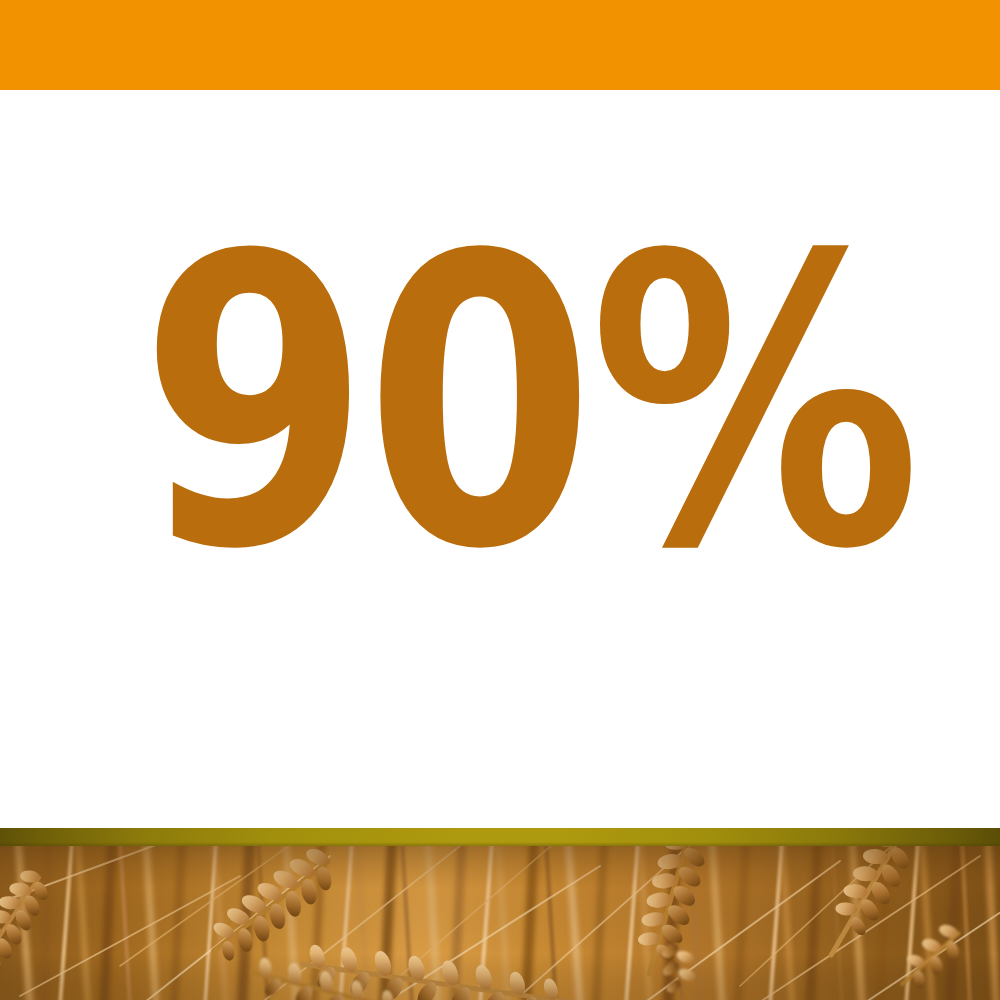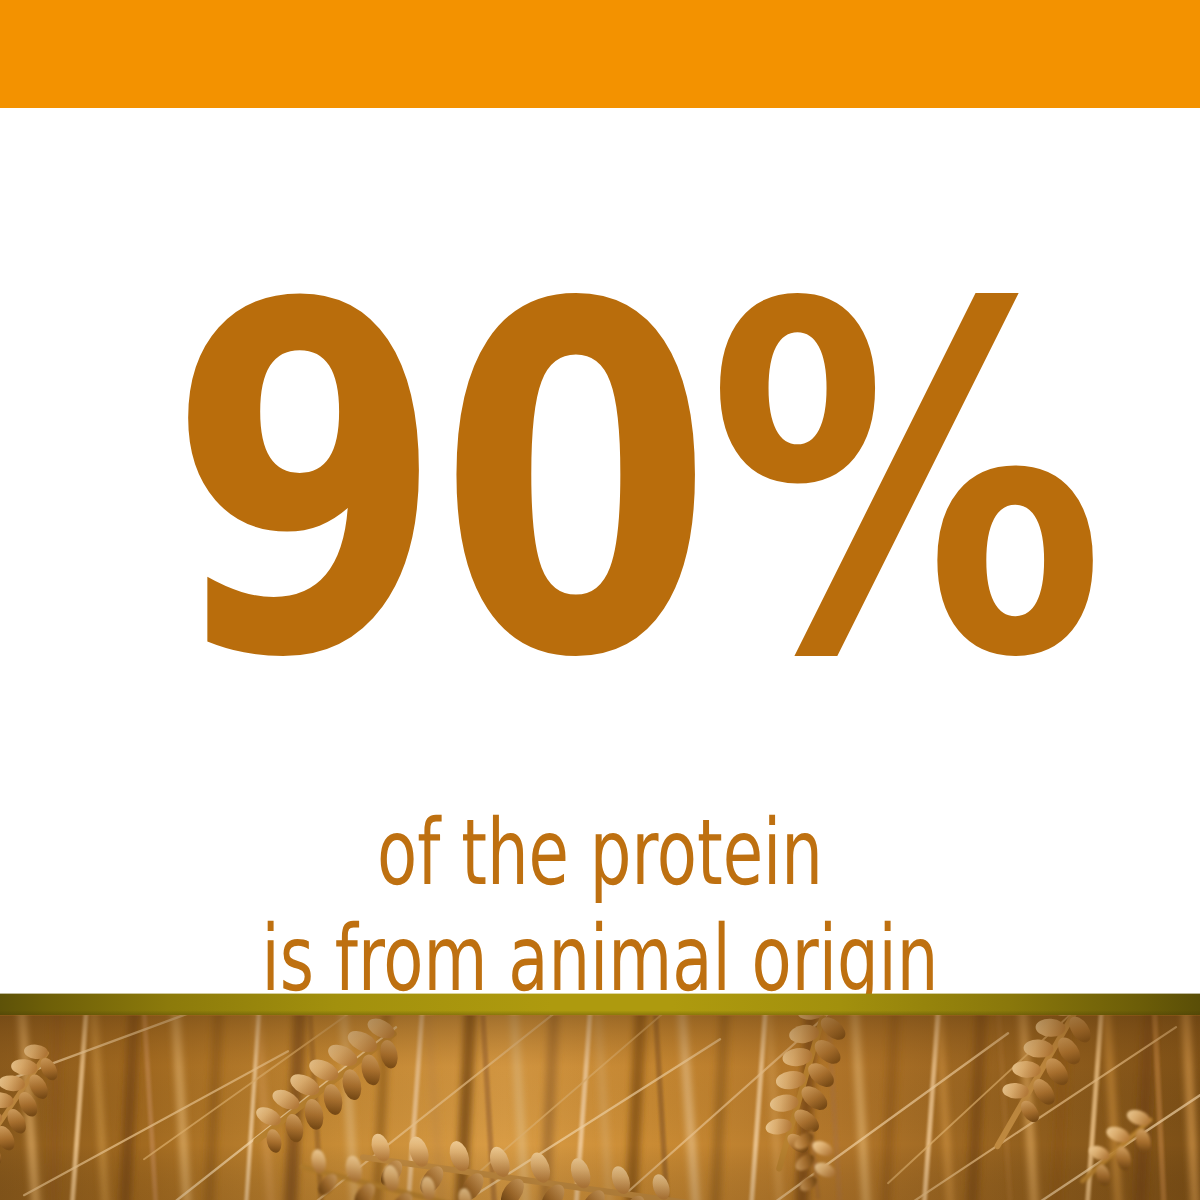--- a/index.html
+++ b/index.html
@@ -140,24 +140,20 @@
 <div class="poster">
 
   <div class="top-bar"></div>
 
   <div class="content">
 
     <div class="stat-wrap">
       <div class="stat">90%</div>
     </div>
 
-    <div class="subhead">
-      <span class="line line1">of the protein</span>
-      <span class="line line2">is from animal origin</span>
-    </div>
 
   </div>
 
   <div class="olive-band"></div>
 
   <div class="photo">
     <svg viewBox="0 0 1000 154" preserveAspectRatio="none">
       <defs>
         <linearGradient id="bgField" x1="0" y1="0" x2="1" y2="0">
           <stop offset="0%" stop-color="#8A5A1C"></stop>

